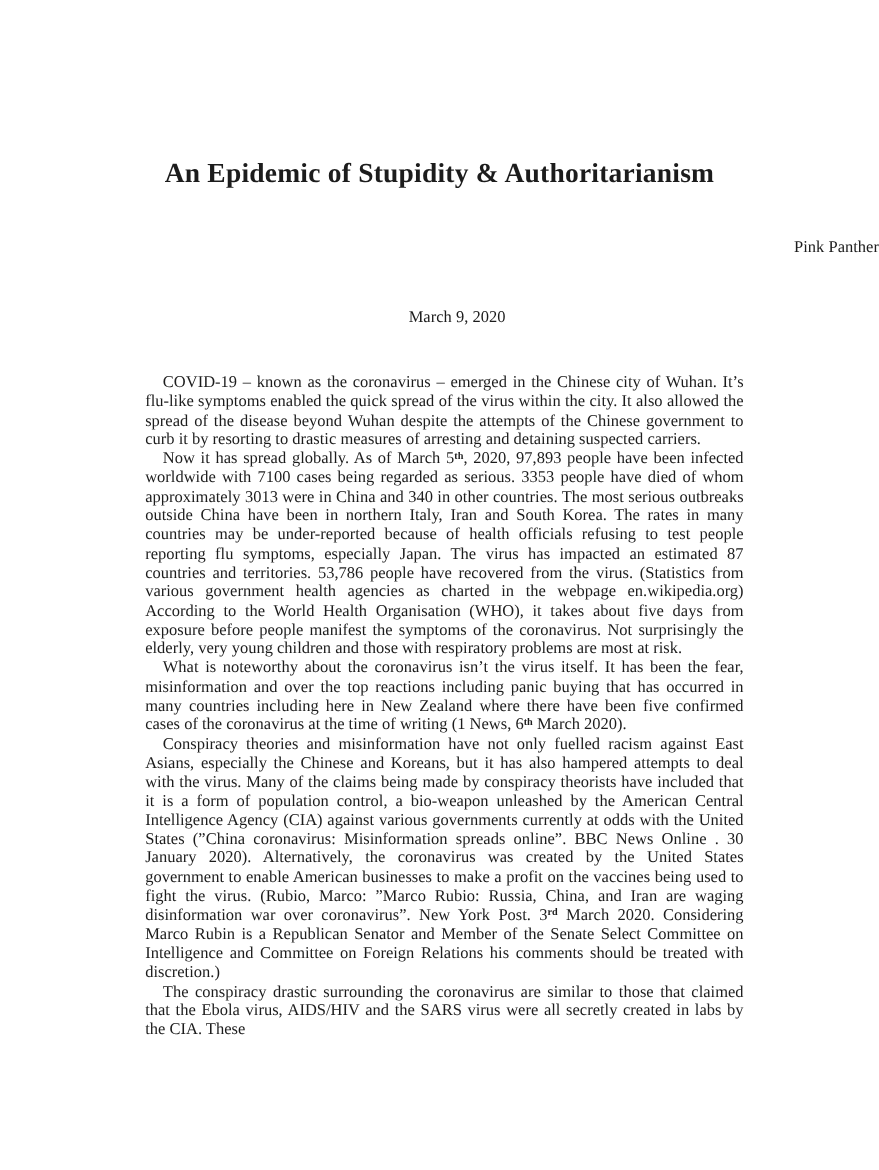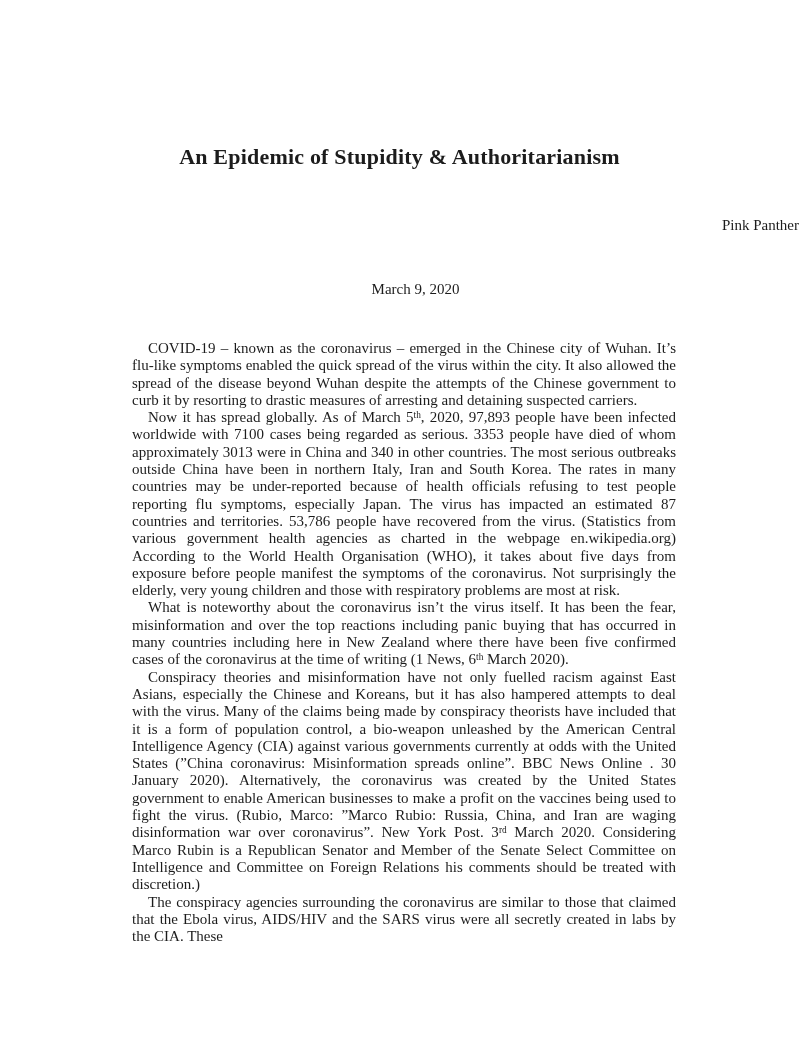--- a/index.html
+++ b/index.html
@@ -15,21 +15,21 @@
     overflow: hidden;
     font-family: "Liberation Serif", "DejaVu Serif", serif;
     color: var(--ink, #1c1c1c);
   }
   .doc-title {
     position: absolute;
     top: 144px;
     left: 0;
     width: 100%;
     text-align: center;
-    font-size: 22px;
+    font-size: 25px;
     font-weight: bold;
     letter-spacing: 0.2px;
     margin: 0;
   }
   .doc-author {
     position: absolute;
     top: 217px;
     left: 0;
     width: 100%;
     text-align: right;
@@ -58,29 +58,30 @@
     margin: 0;
     padding: 0;
     text-indent: 16px;
   }
   .doc-body sup {
     font-size: 62%;
     line-height: 0;
     vertical-align: baseline;
     position: relative;
     top: -0.45em;
+    font-weight: bold;
   }
 </style>
 </head>
 <body>
 
 <div class="page">
   <h1 class="doc-title">An Epidemic of Stupidity &amp; Authoritarianism</h1>
   <div class="doc-author">Pink Panther</div>
   <div class="doc-date">March 9, 2020</div>
   <div class="doc-body">
       <p>COVID-19 – known as the coronavirus – emerged in the Chinese city of Wuhan. It’s flu-like symptoms enabled the quick spread of the virus within the city. It also allowed the spread of the disease beyond Wuhan despite the attempts of the Chinese government to curb it by resorting to drastic measures of arresting and detaining suspected carriers.</p>
       <p>Now it has spread globally. As of March 5<sup>th</sup>, 2020, 97,893 people have been infected worldwide with 7100 cases being regarded as serious. 3353 people have died of whom approximately 3013 were in China and 340 in other countries. The most serious outbreaks outside China have been in northern Italy, Iran and South Korea. The rates in many countries may be under-reported because of health officials refusing to test people reporting flu symptoms, especially Japan. The virus has impacted an estimated 87 countries and territories. 53,786 people have recovered from the virus. (Statistics from various government health agencies as charted in the webpage en.wikipedia.org) According to the World Health Organisation (WHO), it takes about five days from exposure before people manifest the symptoms of the coronavirus. Not surprisingly the elderly, very young children and those with respiratory problems are most at risk.</p>
       <p>What is noteworthy about the coronavirus isn’t the virus itself. It has been the fear, misinformation and over the top reactions including panic buying that has occurred in many countries including here in New Zealand where there have been five confirmed cases of the coronavirus at the time of writing (1 News, 6<sup>th</sup> March 2020).</p>
       <p>Conspiracy theories and misinformation have not only fuelled racism against East Asians, especially the Chinese and Koreans, but it has also hampered attempts to deal with the virus. Many of the claims being made by conspiracy theorists have included that it is a form of population control, a bio-weapon unleashed by the American Central Intelligence Agency (CIA) against various governments currently at odds with the United States (”China coronavirus: Misinformation spreads online”. BBC News Online . 30 January 2020). Alternatively, the coronavirus was created by the United States government to enable American businesses to make a profit on the vaccines being used to fight the virus. (Rubio, Marco: ”Marco Rubio: Russia, China, and Iran are waging disinformation war over coronavirus”. New York Post. 3<sup>rd</sup> March 2020. Considering Marco Rubin is a Republican Senator and Member of the Senate Select Committee on Intelligence and Committee on Foreign Relations his comments should be treated with discretion.)</p>
-      <p>The conspiracy agencies surrounding the coronavirus are similar to those that claimed that the Ebola virus, AIDS/HIV and the SARS virus were all secretly created in labs by the CIA. These</p>
+      <p>The conspiracy drastic surrounding the coronavirus are similar to those that claimed that the Ebola virus, AIDS/HIV and the SARS virus were all secretly created in labs by the CIA. These</p>
     </div>
 </div>
 
 </body></html>

